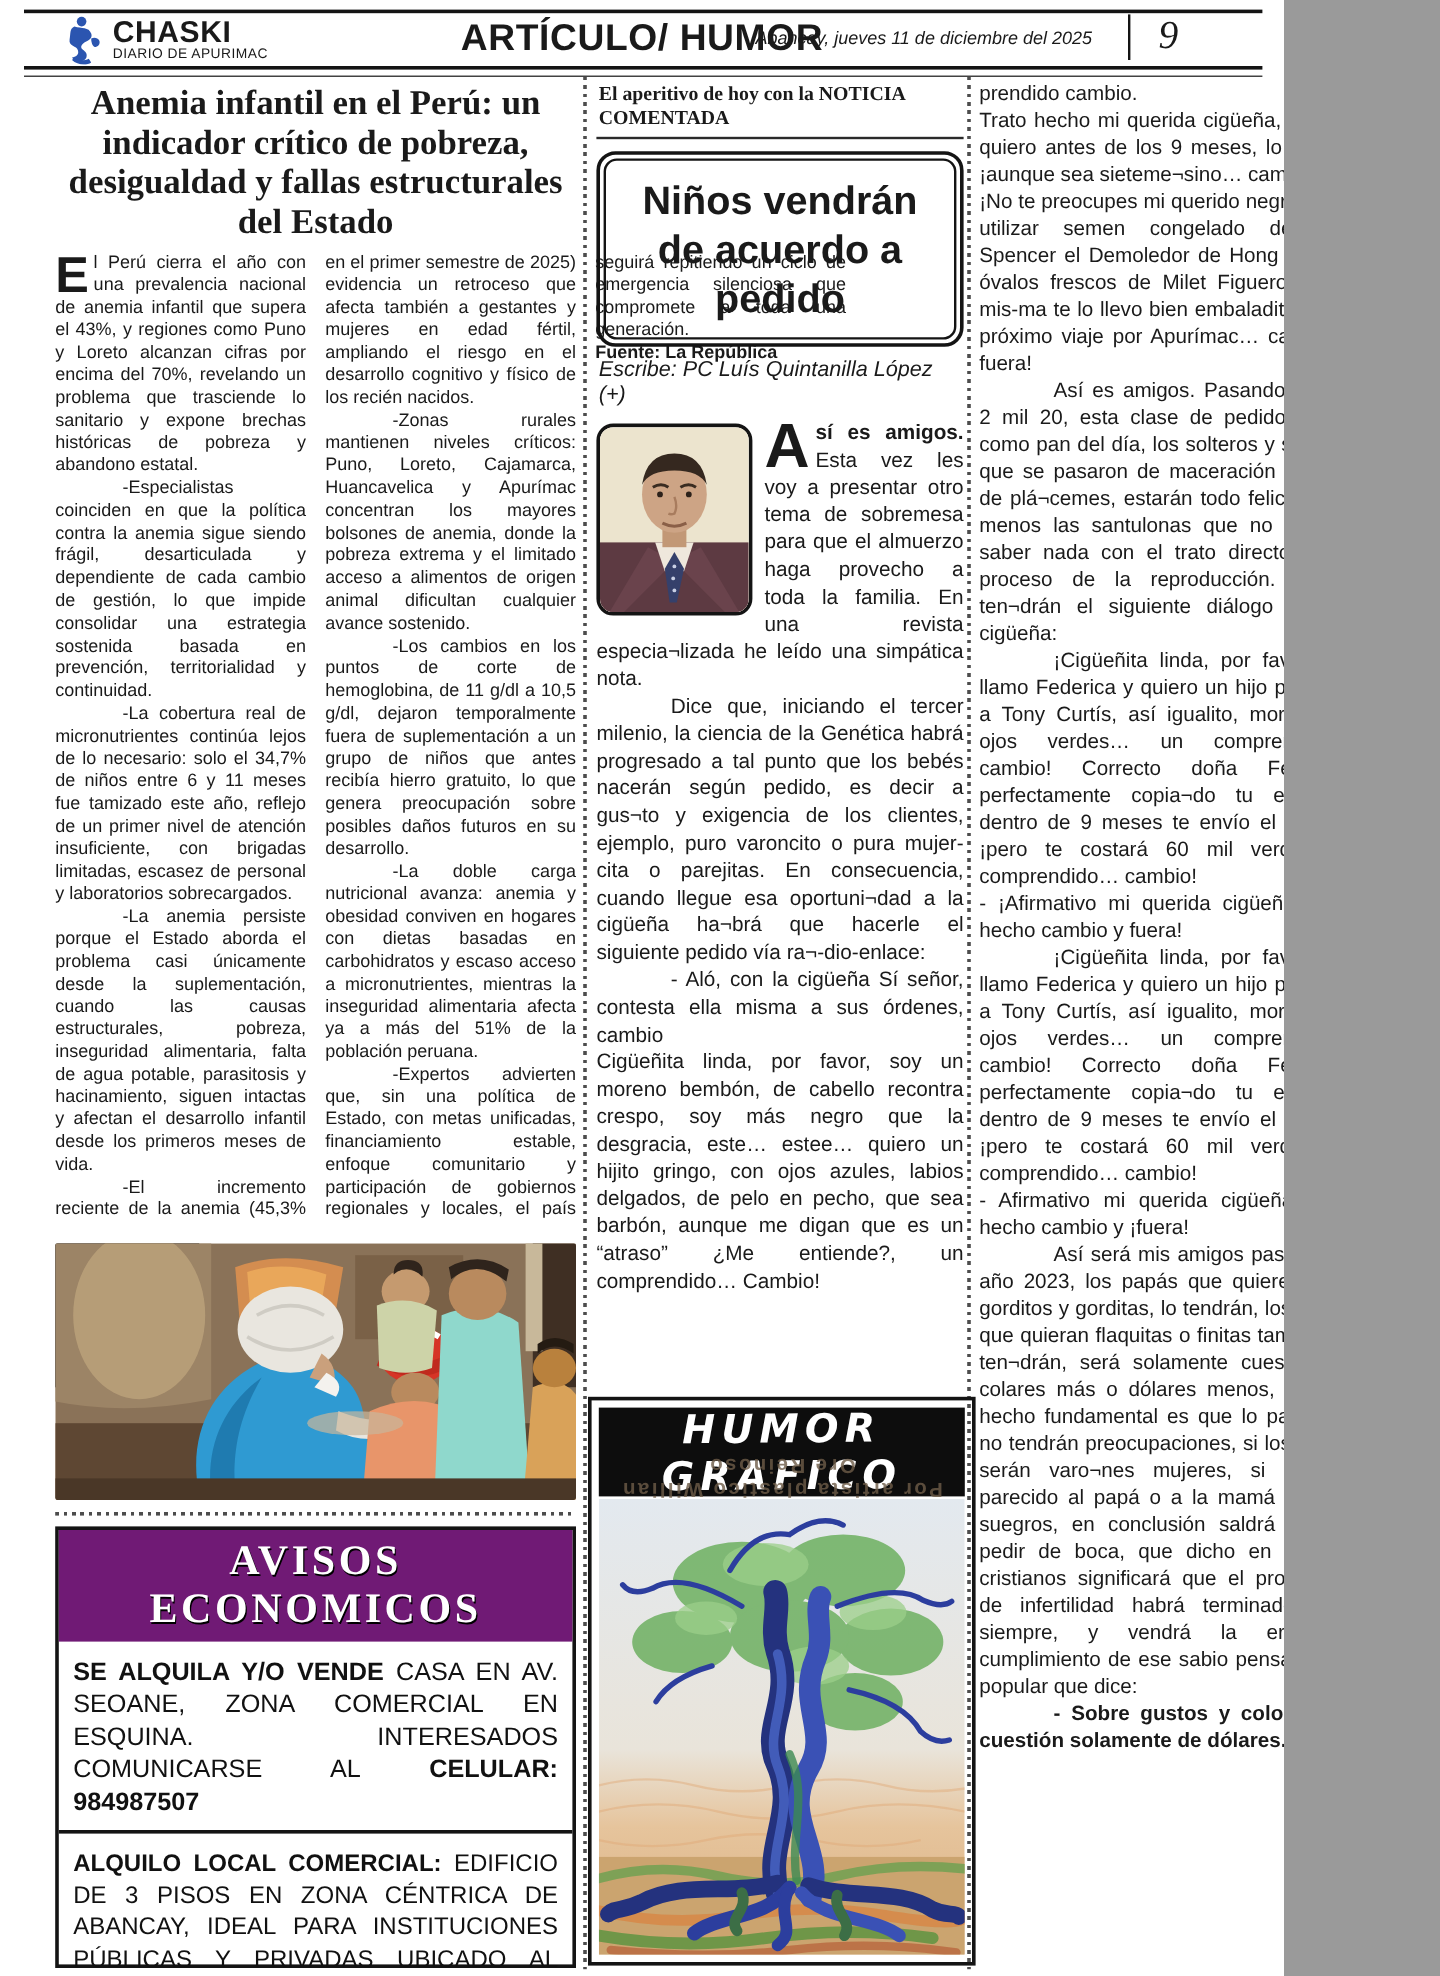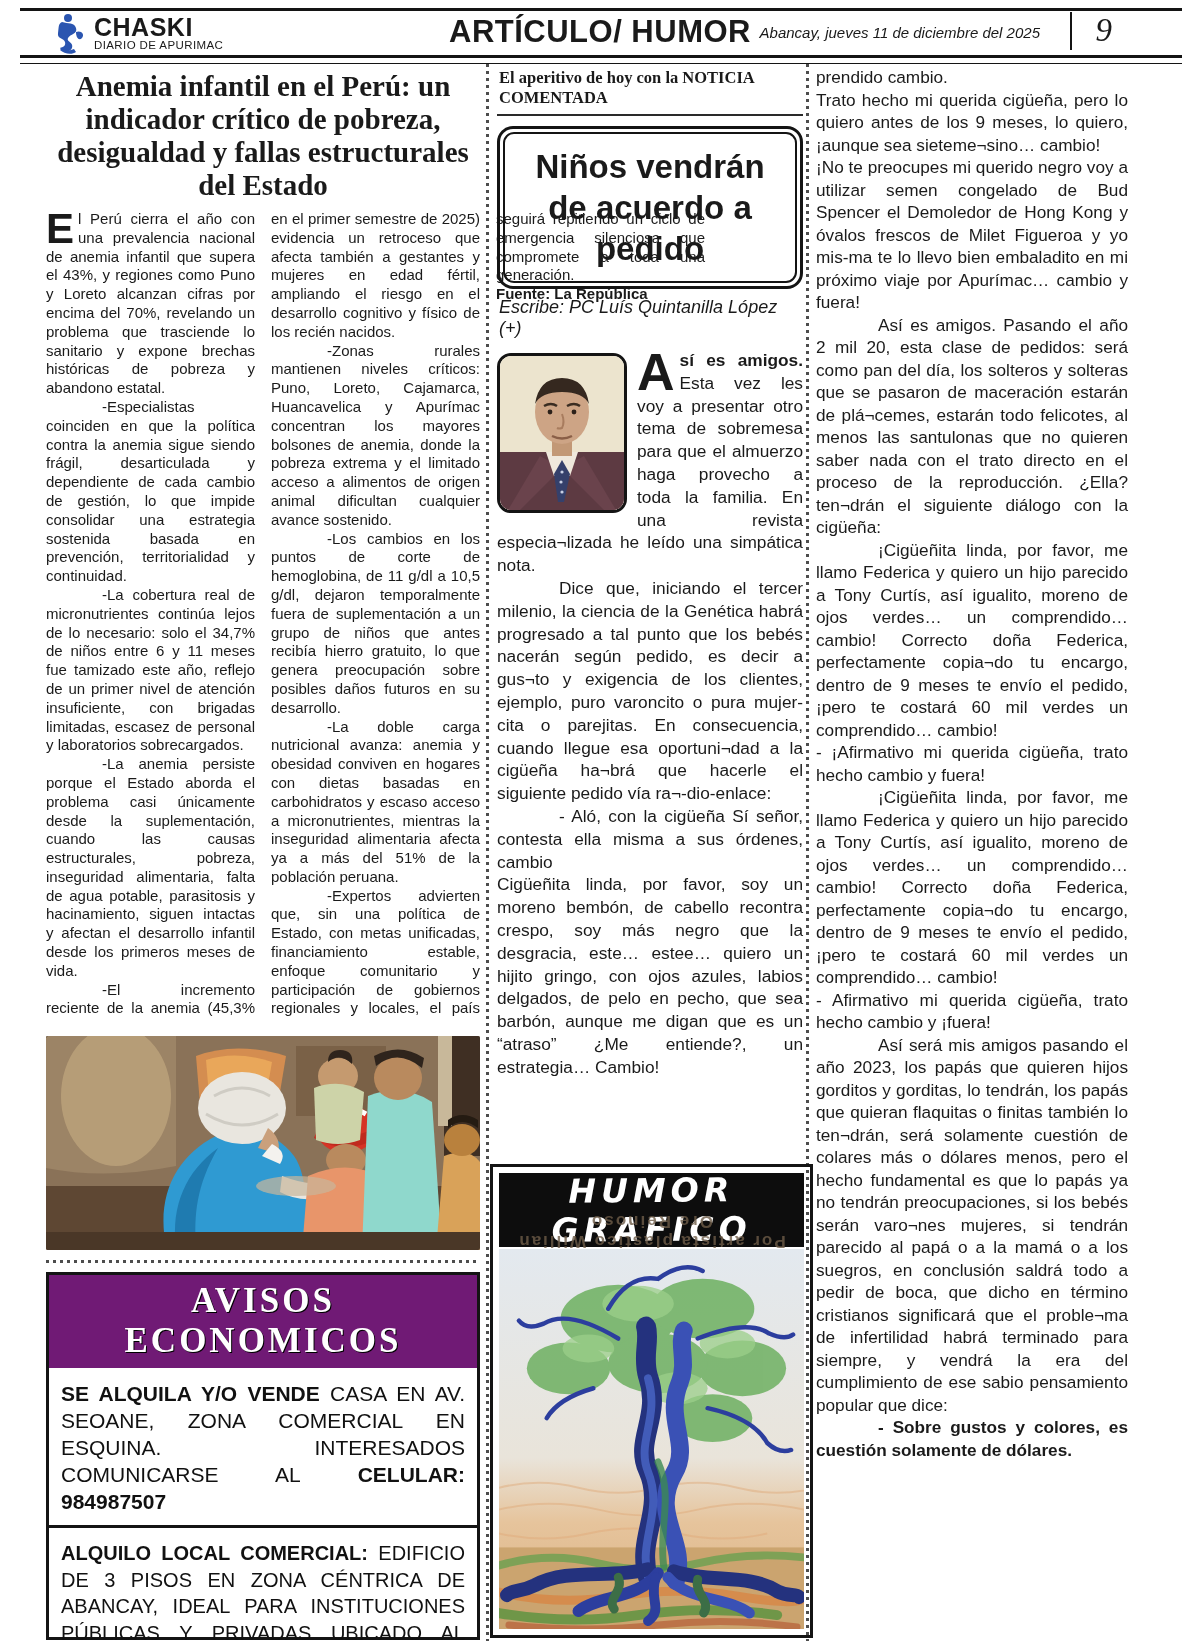--- a/index.html
+++ b/index.html
@@ -1,16 +1,16 @@
 <!DOCTYPE html>
 <html lang="es"><head>
 <meta charset="utf-8">
 <style>
   html,body{margin:0;padding:0;background:#9a9a9a;}
-  .page{position:relative;width:1200px;height:1647px;background:#ffffff;overflow:hidden;
+  .page{position:relative;width:1070px;height:1647px;background:#ffffff;overflow:hidden;
         font-family:"Liberation Sans",sans-serif;color:#1a1a1a;}
   
   .hrule-top{position:absolute;left:20px;right:18px;top:8px;height:3px;background:#141414;}
   .hrule-bot{position:absolute;left:20px;right:18px;top:55px;height:5px;
              border-top:3px solid #141414;border-bottom:1px solid #141414;}
   .masthead{position:absolute;left:52px;top:12px;display:flex;gap:6px;align-items:center;}
   .masthead .t1{font-size:25px;font-weight:800;letter-spacing:.5px;line-height:24px;}
   .masthead .t2{font-size:11.5px;letter-spacing:.4px;line-height:13px;}
   .section-title{position:absolute;left:0;right:0;top:14px;text-align:center;
                  font-size:31px;font-weight:800;letter-spacing:.5px;}
@@ -205,21 +205,21 @@
           <path d="M67 50 q7 -4 13 0" stroke="#3a2c21" stroke-width="2.5" fill="none"></path>
           <circle cx="50" cy="56" r="2.4" fill="#2c211a"></circle>
           <circle cx="74" cy="56" r="2.4" fill="#2c211a"></circle>
           <path d="M62 58 q3 8 0 14 q-3 1 -5 0" stroke="#a87c5e" stroke-width="2" fill="none"></path>
           <path d="M52 80 q10 5 20 0" stroke="#8a5f47" stroke-width="2.5" fill="none"></path>
         </svg>
       </div>
       <p class="para"><span class="dropcap-a">A</span><b>sí es amigos.</b><span> Esta vez les voy a presentar otro tema de sobremesa para que el almuerzo haga provecho a toda la familia. En una revista especia¬lizada he leído una simpática nota.</span></p>
       <p class="para indent">Dice que, iniciando el tercer milenio, la ciencia de la Genética habrá progresado a tal punto que los bebés nacerán según pedido, es decir a gus¬to y exigencia de los clientes, ejemplo, puro varoncito o pura mujer- cita o parejitas. En consecuencia, cuando llegue esa oportuni¬dad a la cigüeña ha¬brá que hacerle el siguiente pedido vía ra¬-dio-enlace:</p>
         <p class="para indent">- Aló, con la cigüeña Sí señor, contesta ella misma a sus órdenes, cambio</p>
-        <p class="para">Cigüeñita linda, por favor, soy un moreno bembón, de cabello recontra crespo, soy más negro que la desgracia, este… estee… quiero un hijito gringo, con ojos azules, labios delgados, de pelo en pecho, que sea barbón, aunque me digan que es un “atraso” ¿Me entiende?, un estrategia… Cambio!</p>
+        <p class="para">Cigüeñita linda, por favor, soy un moreno bembón, de cabello recontra crespo, soy más negro que la desgracia, este… estee… quiero un hijito gringo, con ojos azules, labios delgados, de pelo en pecho, que sea barbón, aunque me digan que es un “atraso” ¿Me entiende?, un comprendido… Cambio!</p>
     </div>
 
     <div class="humor">
       <div class="humor-banner">
         <span class="txt">HUMOR GRAFICO</span>
         <span class="humor-credit">Por artista plastico Willian Ore Reinoso</span>
       </div>
       <div class="humor-art">
         <svg viewBox="0 0 307 382" preserveAspectRatio="none">
           <defs>

